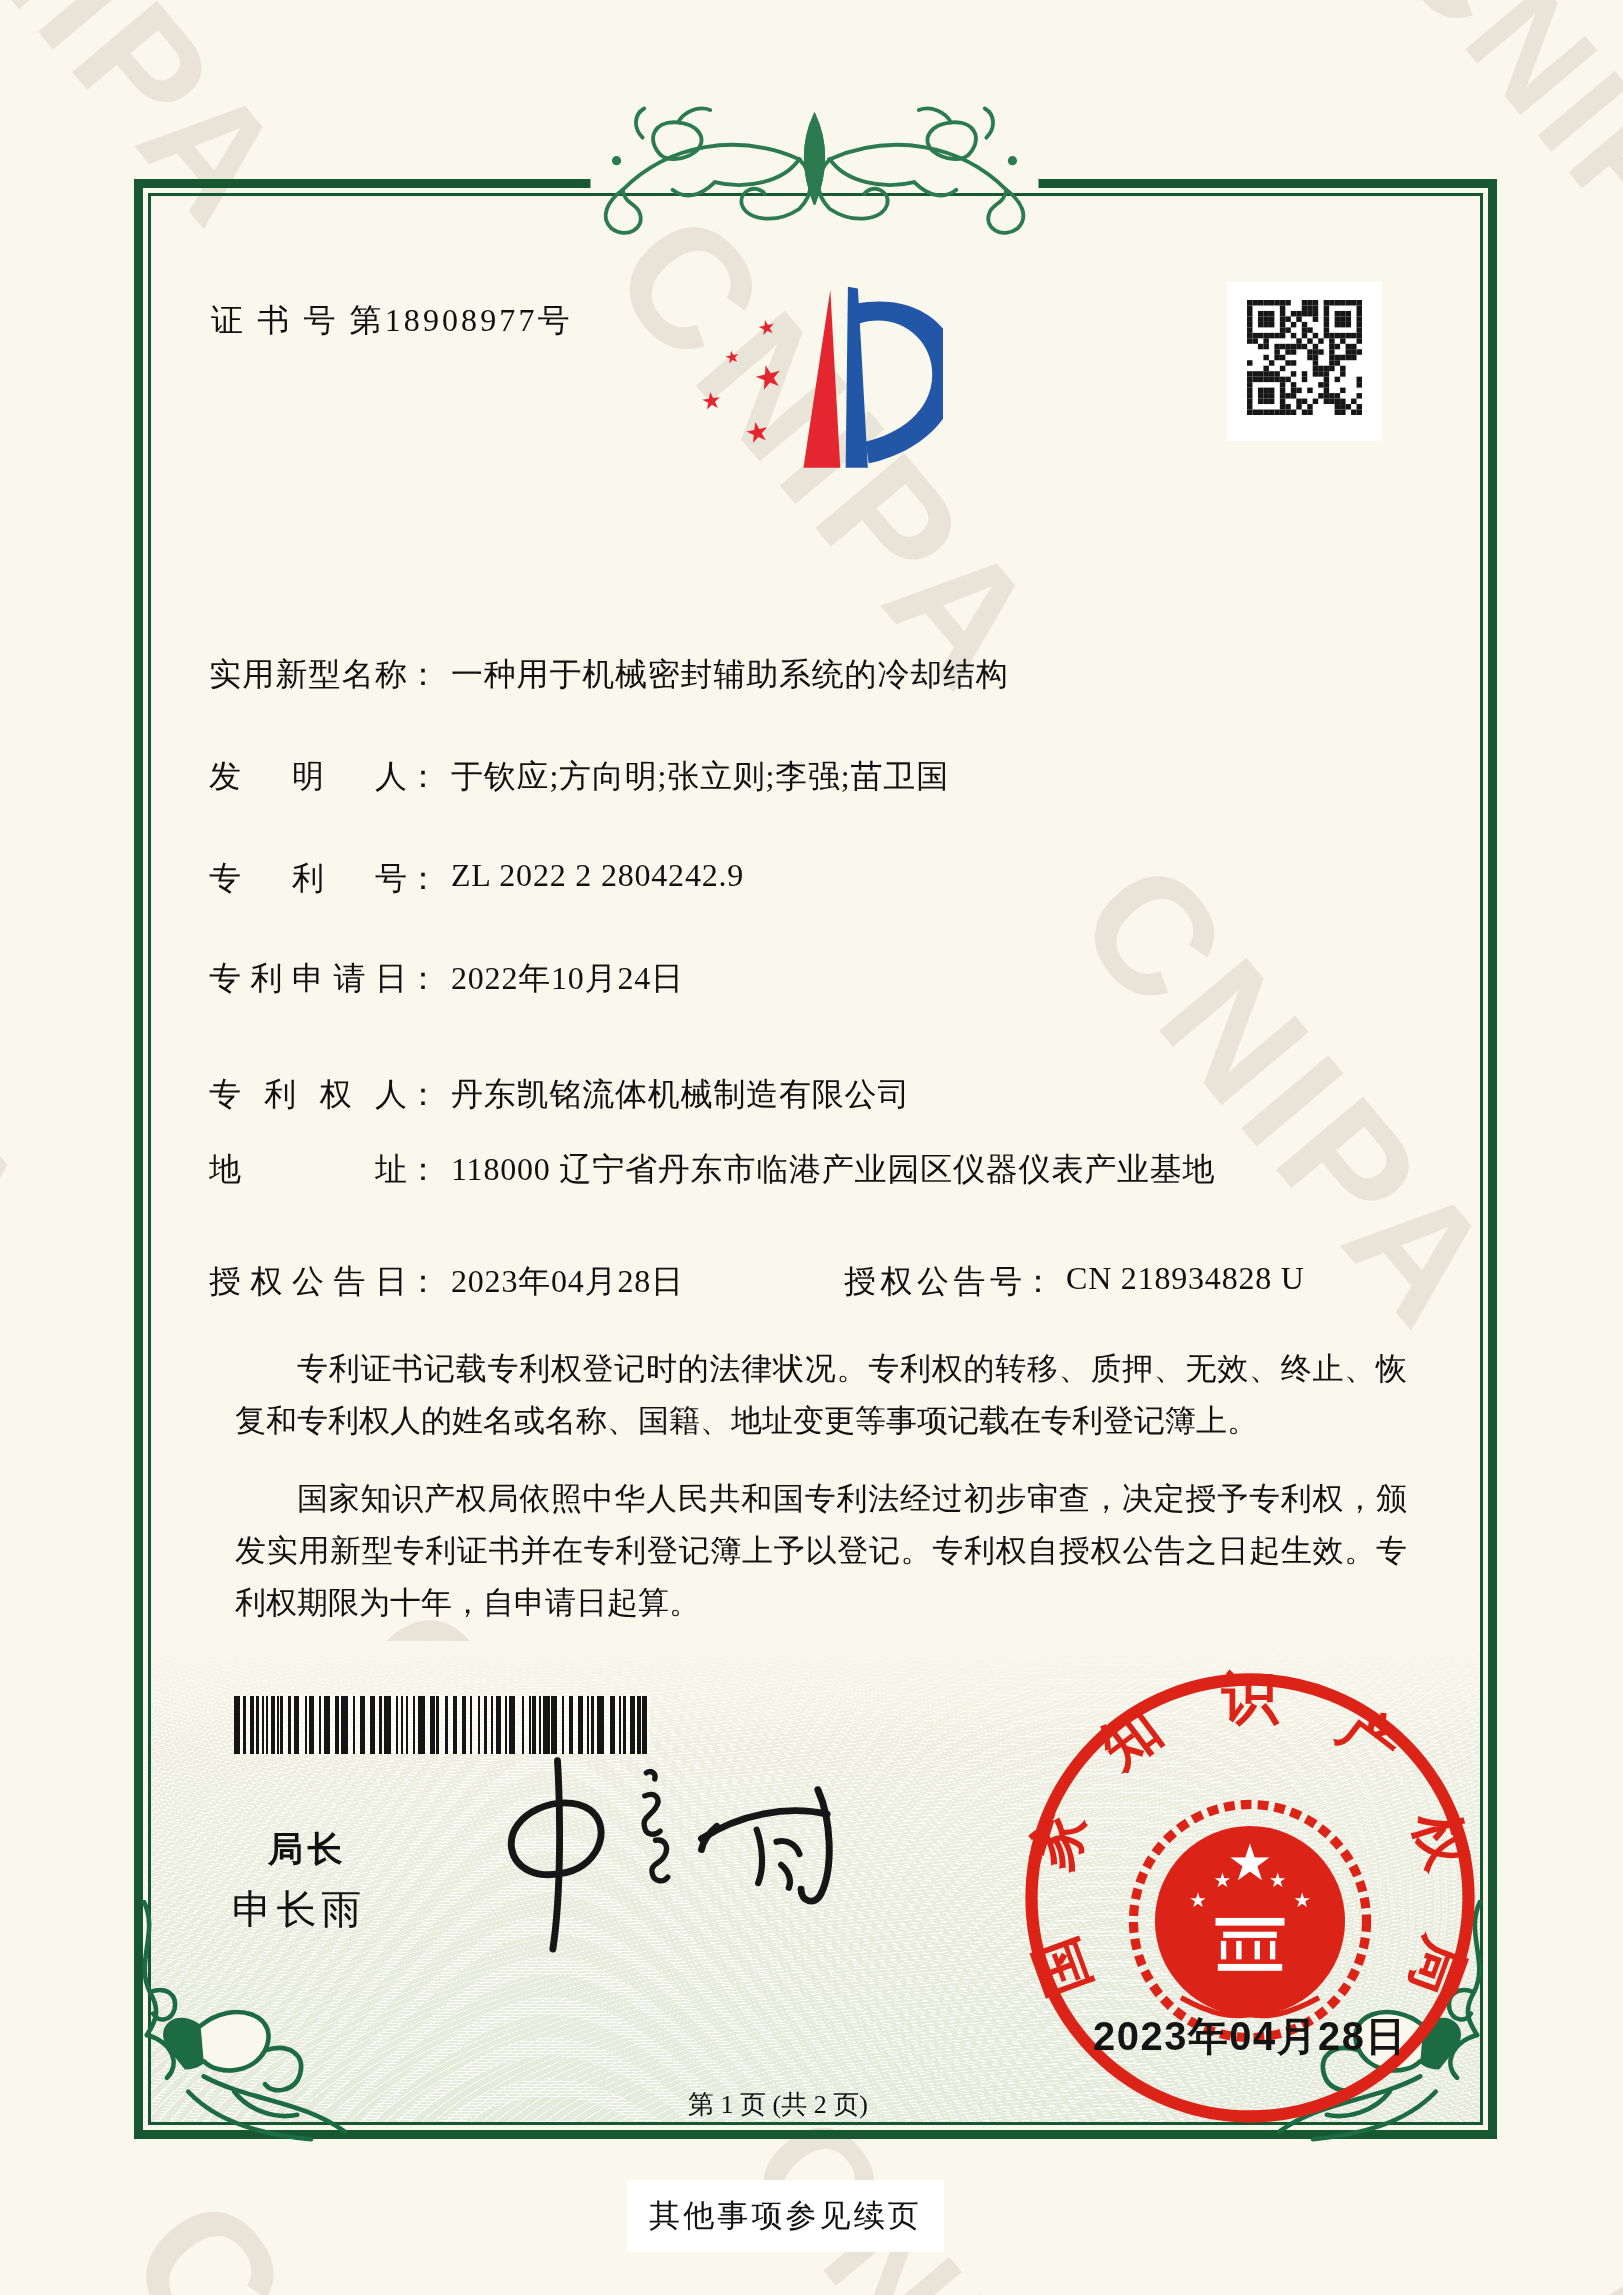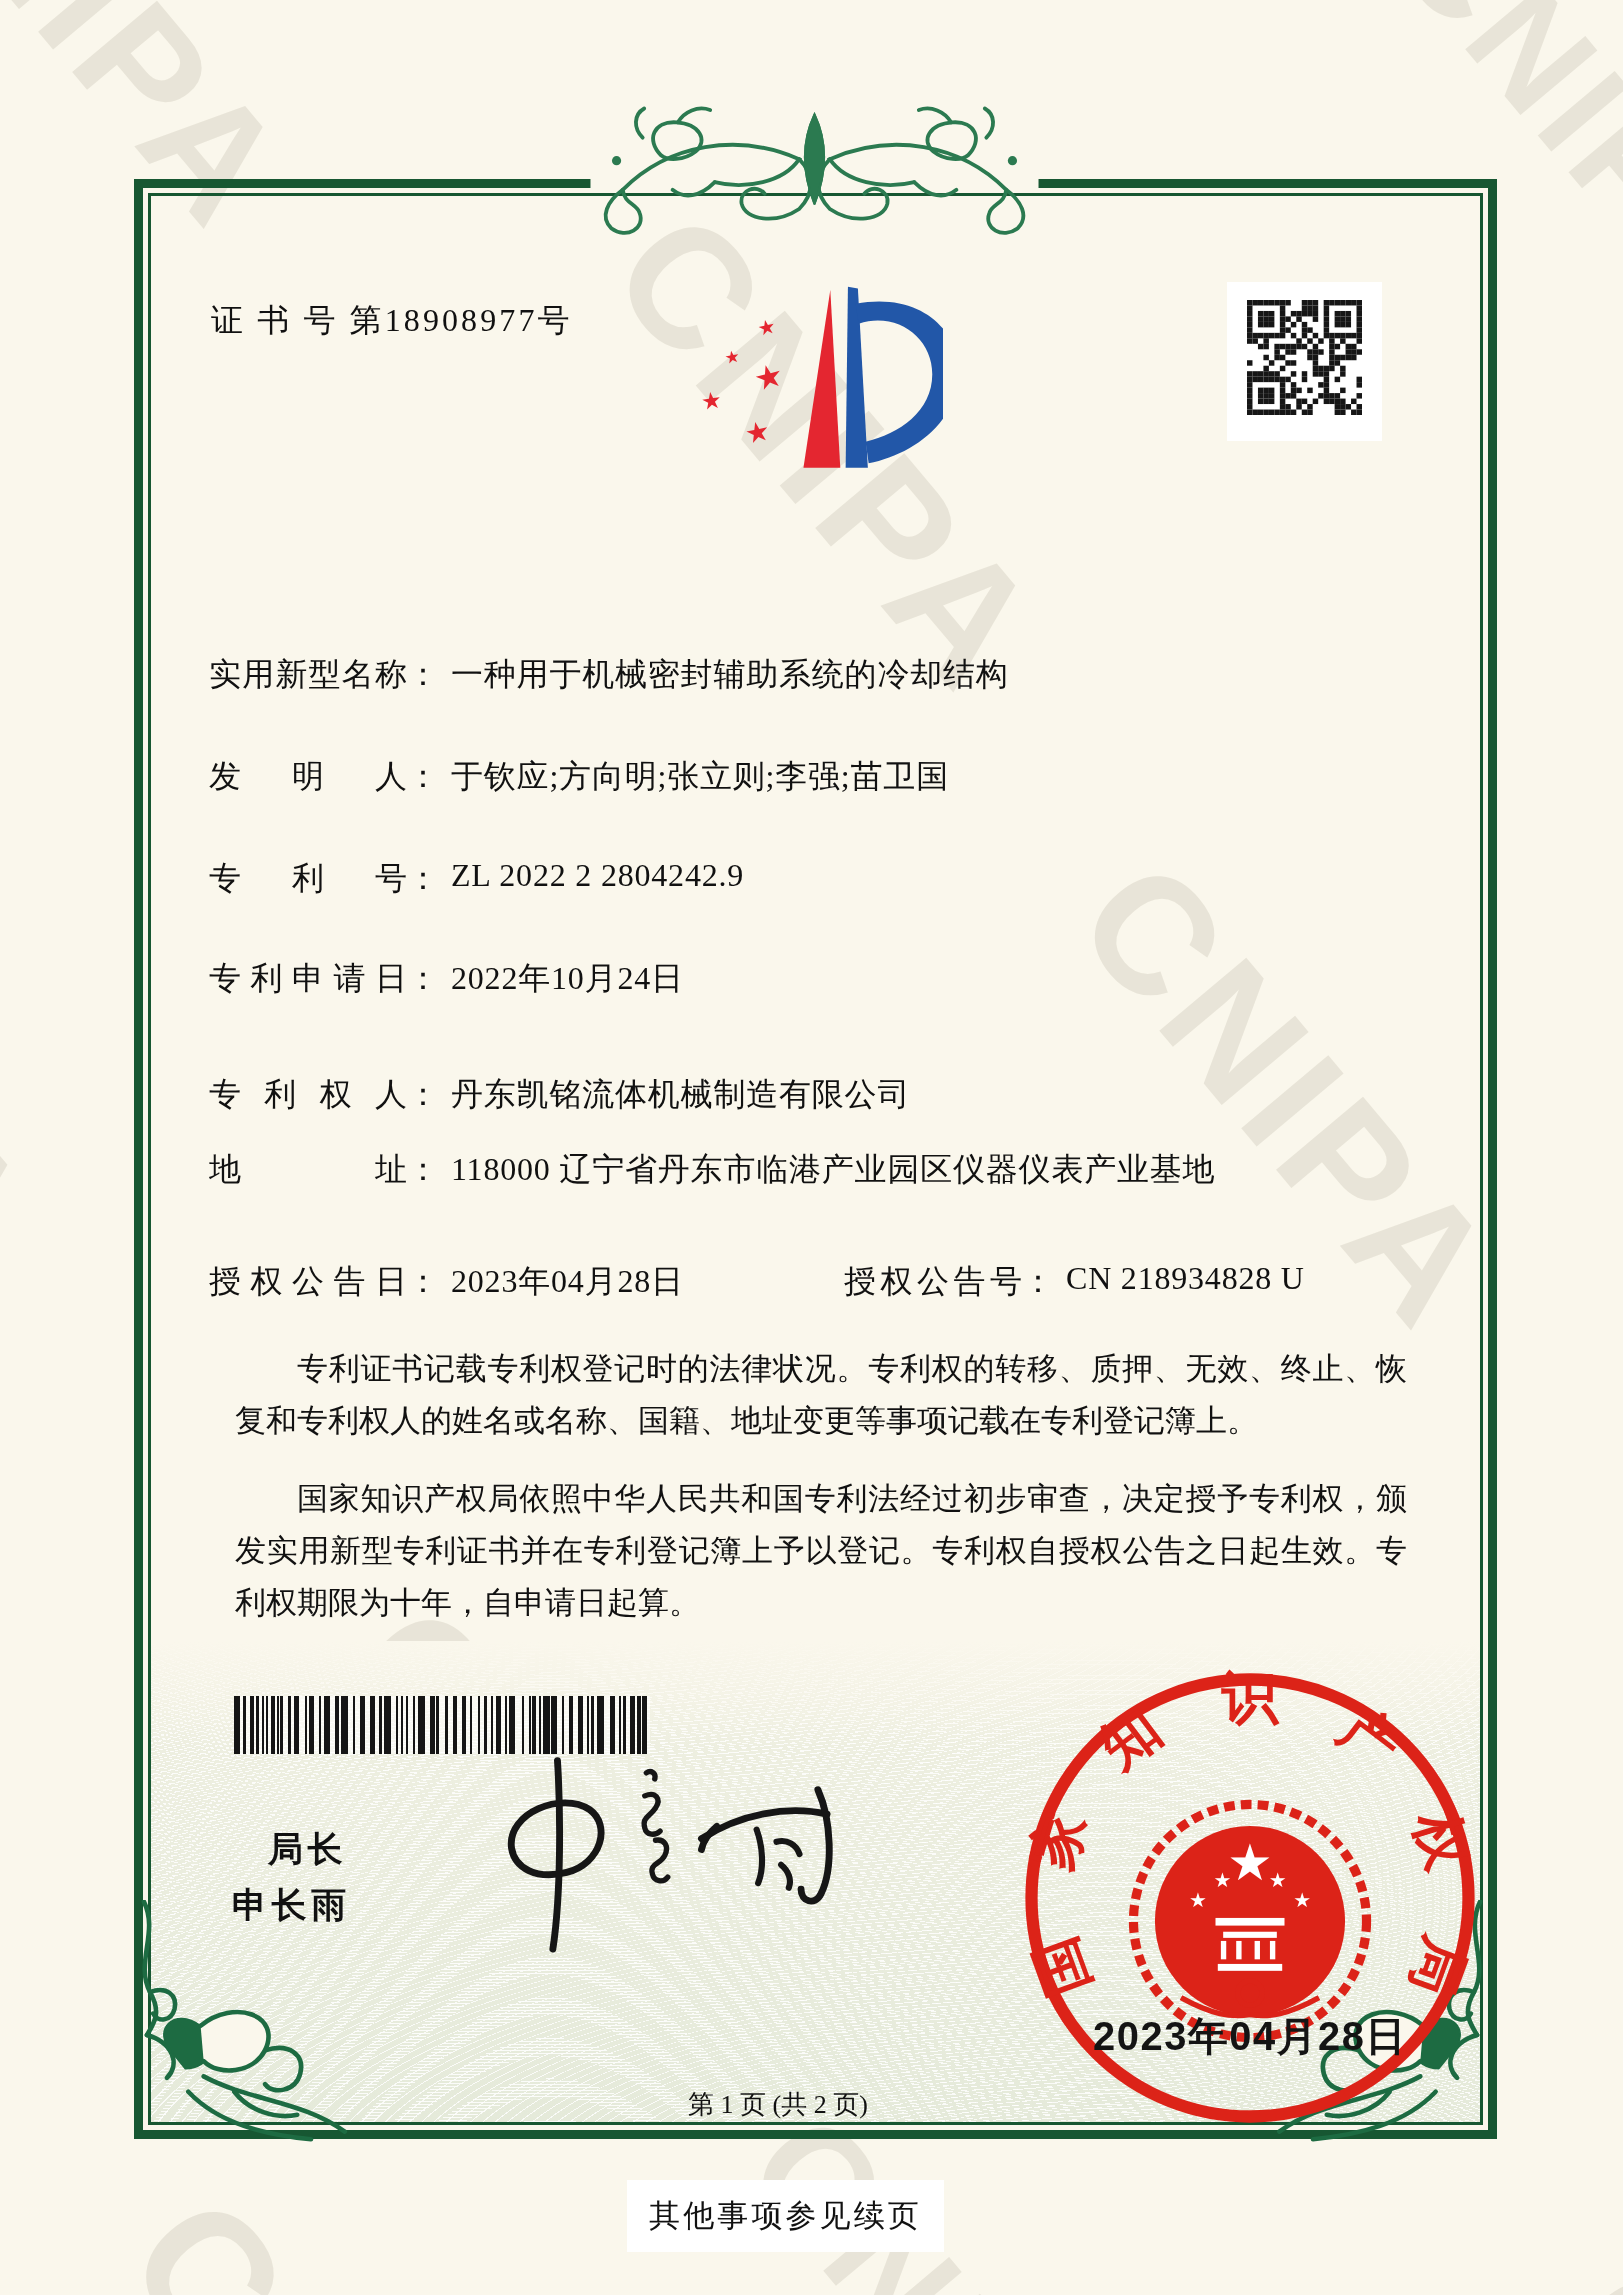--- a/index.html
+++ b/index.html
@@ -41,21 +41,21 @@
   
   .legal{position:absolute;z-index:5;left:235px;width:1172px;font-size:31px;line-height:52px;
          text-align:justify;}
   .legal p{margin:0 0 26px 0;text-indent:2em;}
   
   .barcode{position:absolute;z-index:5;left:234px;top:1696px;width:416px;height:58px;
            background:rgba(255,255,255,.5);}
   .barcode i{position:absolute;top:0;bottom:0;background:#151515;}
   .sig-title{position:absolute;z-index:5;left:232px;top:1826px;font-size:35px;font-weight:bold;
              letter-spacing:4.6px;font-family:"Liberation Sans","DejaVu Sans",sans-serif;margin-left:36px;}
-  .sig-name{position:absolute;z-index:5;left:232px;top:1882px;font-size:35px;font-weight:bold;
+  .sig-name{position:absolute;z-index:5;left:232px;top:1882px;font-size:40px;font-weight:normal;
             letter-spacing:4.6px;font-family:"Liberation Sans","DejaVu Sans",sans-serif;}
   .signature{position:absolute;z-index:6;left:487px;top:1756px;}
   .seal{position:absolute;z-index:6;left:1020px;top:1668px;}
   .seal text.sc{font-size:74px;font-weight:bold;fill:#dc2318;text-anchor:middle;
                 font-family:"Liberation Serif",serif;}
   .seal .sdate{font-size:52px;font-weight:bold;fill:#141414;text-anchor:middle;
                font-family:"Liberation Sans",sans-serif;letter-spacing:2px;}
   .pageinfo{position:absolute;z-index:5;left:134px;width:1288px;top:2087px;text-align:center;font-size:26px;}
   .contbox{position:absolute;z-index:5;left:627px;top:2180px;width:317px;height:72px;background:#fff;
            text-align:center;line-height:72px;font-size:31px;letter-spacing:3.1px;}

